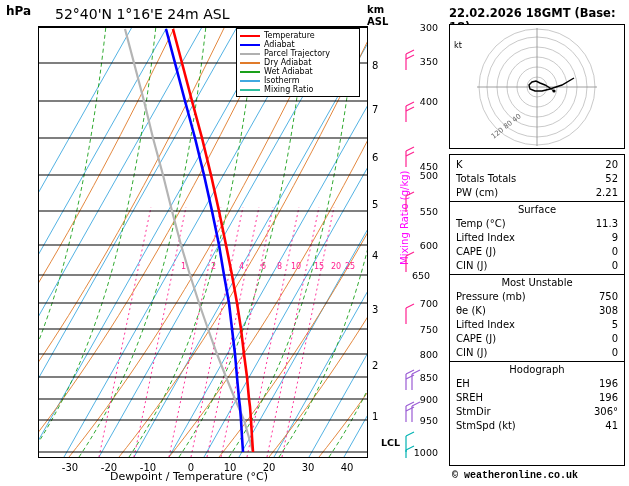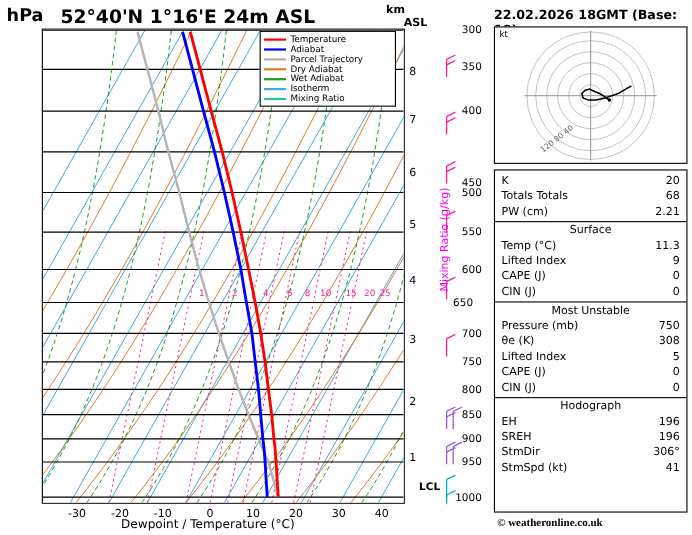--- a/index.html
+++ b/index.html
@@ -1,52 +1,52 @@
 <!DOCTYPE html>
 <html><head>
 <meta charset="utf-8">
 <style>
   html,body{margin:0;padding:0;}
   body{width:629px;height:486px;background:#ffffff;font-family:"DejaVu Sans",sans-serif;overflow:hidden;position:relative;}
   .root{position:absolute;left:0;top:0;width:629px;height:486px;}
 
   
   #skewt-panel{position:absolute;left:0;top:0;width:438px;height:486px;}
-  .hpa-label{position:absolute;left:6px;top:4px;font-size:16px;font-weight:bold;color:#000;}
-  .km-label{position:absolute;left:351px;top:4px;font-size:10px;font-weight:bold;color:#000;}
+  .hpa-label{position:absolute;left:6px;top:4px;font-size:12px;font-weight:bold;color:#000;}
+  .km-label{position:absolute;left:367px;top:4px;font-size:10px;font-weight:bold;color:#000;}
   .asl-label{position:absolute;left:367px;top:16px;font-size:10px;font-weight:bold;color:#000;}
-  .station-title{position:absolute;left:55px;top:6px;font-size:17px;font-weight:bold;color:#000;}
+  .station-title{position:absolute;left:55px;top:6px;font-size:14px;font-weight:normal;color:#000;}
   #plot{position:absolute;left:38px;top:26px;width:330px;height:432px;border:1px solid #000;box-sizing:border-box;}
   #plot svg{display:block;}
   .xaxis-label{position:absolute;left:110px;top:470px;font-size:11px;color:#000;}
   .ytick{position:absolute;right:0;font-size:9.5px;color:#000;text-align:right;width:34px;}
   .ktick{position:absolute;left:372px;font-size:10px;color:#000;}
   .xtick{position:absolute;font-size:10px;color:#000;text-align:center;width:30px;}
 
   .legend{position:absolute;left:236px;top:28px;width:124px;background:#fff;border:1px solid #000;padding:2px 3px;box-sizing:border-box;}
   .legend .row{display:flex;align-items:center;height:9px;}
   .legend .swatch{width:20px;height:2px;margin-right:4px;flex:none;}
   .legend .lbl{font-size:8px;color:#000;line-height:9px;white-space:nowrap;}
 
   .mixlabel{position:absolute;left:399px;top:265px;font-size:10px;color:#ff00ff;transform:rotate(-90deg);transform-origin:0 0;white-space:nowrap;}
   .lcl-label{position:absolute;left:381px;top:437px;font-size:9.5px;color:#000;font-weight:bold;}
 
   
   #hodo-panel{position:absolute;left:449px;top:24px;width:176px;height:125px;border:1px solid #000;background:#fff;box-sizing:border-box;}
   .date-title{position:absolute;left:449px;top:6px;font-size:11.5px;font-weight:bold;color:#000;}
-  .kt-label{position:absolute;left:4px;top:2px;font-size:8px;color:#000;}
+  .kt-label{position:absolute;left:4px;top:16px;font-size:8px;color:#000;}
 
   #indices-panel{position:absolute;left:449px;top:154px;width:176px;height:312px;border:1px solid #000;background:#fff;box-sizing:border-box;font-size:10px;color:#000;}
   .idx-row{display:flex;justify-content:space-between;padding:0 6px;height:14px;line-height:14px;}
   .idx-row .k{white-space:nowrap;}
   .idx-row .v{white-space:nowrap;}
   .sec-head{text-align:center;height:14px;line-height:14px;font-size:10px;}
   .hr{border-top:1px solid #000;margin:1px 0;}
   .credit{position:absolute;left:452px;top:470px;font-size:10px;font-weight:bold;color:#000;}
-  .copy{font-family:Liberation Serif, serif;}
+  .copy{font-family:Liberation Mono, monospace;}
 </style>
 </head>
 <body>
 
 <div class="root">
 
   <div id="skewt-panel">
 
     <div class="hpa-label">hPa</div>
     <div class="km-label">km</div>
@@ -290,21 +290,21 @@
   </div>
 
   <div id="indices-panel">
     <div style="height:3px"></div>
     <div class="idx-row">
       <span class="k">K</span>
       <span class="v">20</span>
     </div>
     <div class="idx-row">
       <span class="k">Totals Totals</span>
-      <span class="v">68</span>
+      <span class="v">52</span>
     </div>
     <div class="idx-row">
       <span class="k">PW (cm)</span>
       <span class="v">2.21</span>
     </div>
 
     <div class="hr"></div>
     <div class="sec-head">Surface</div>
     <div class="idx-row">
       <span class="k">Temp (°C)</span>

